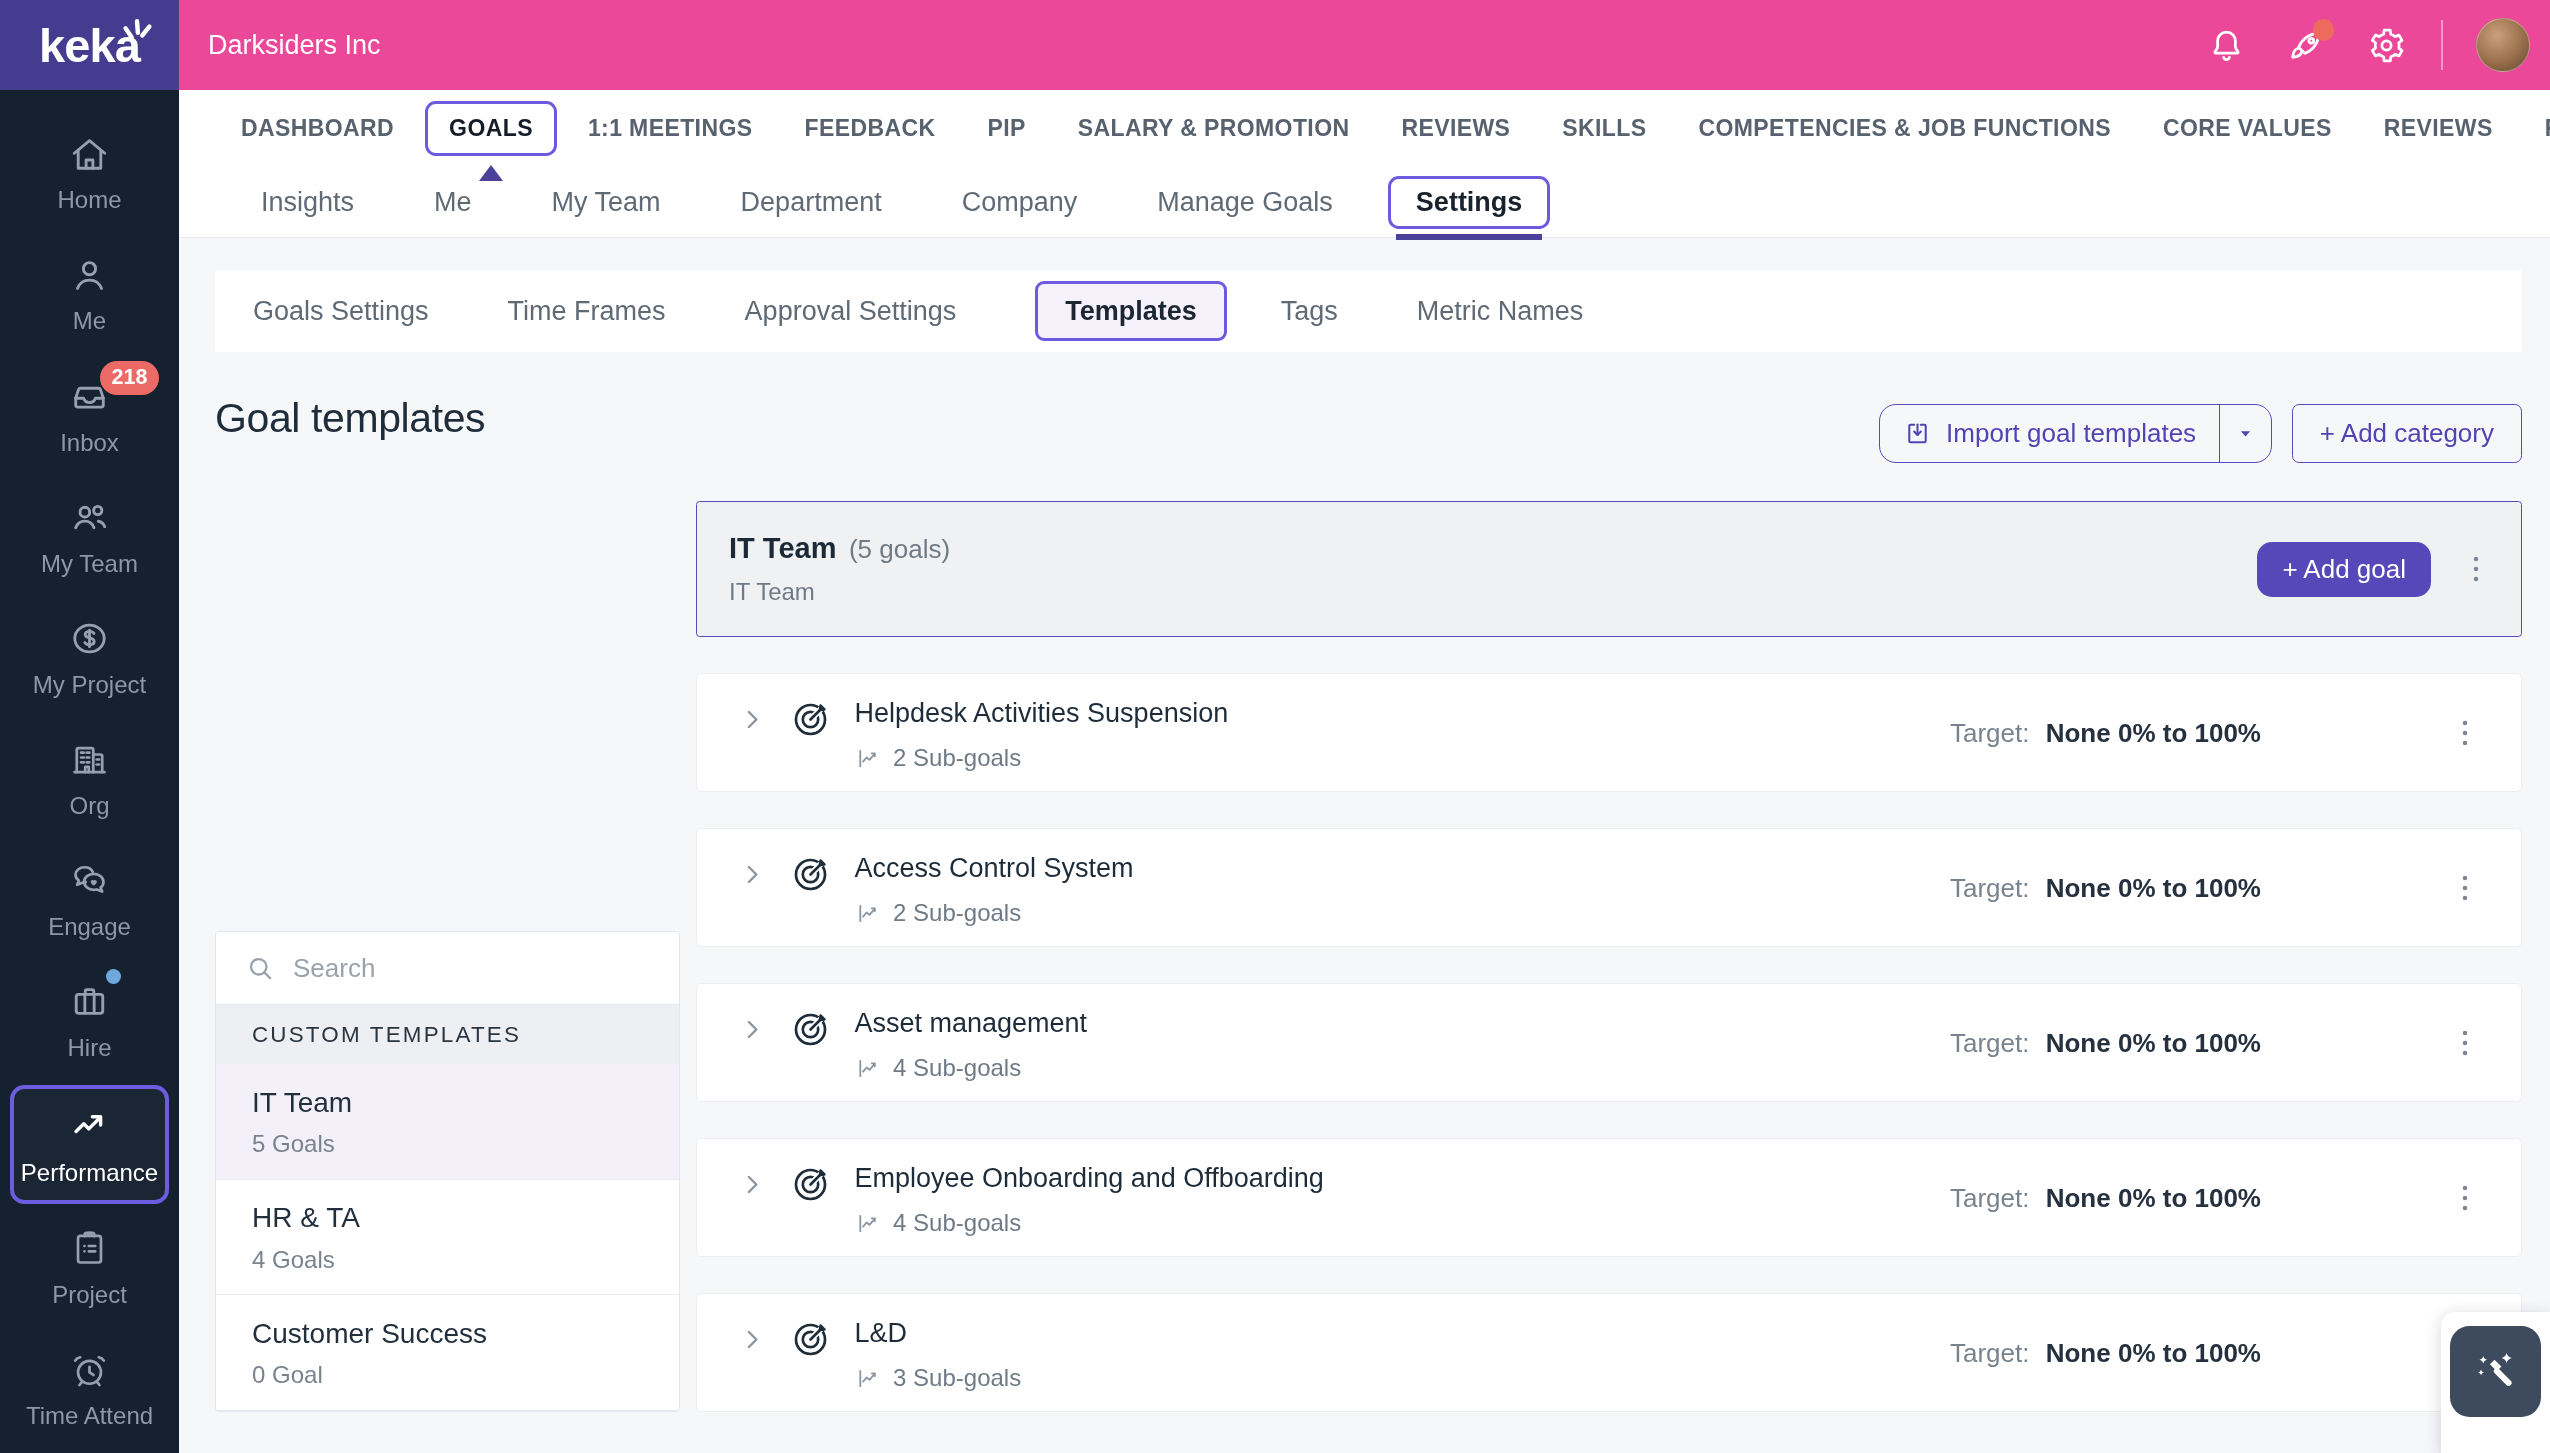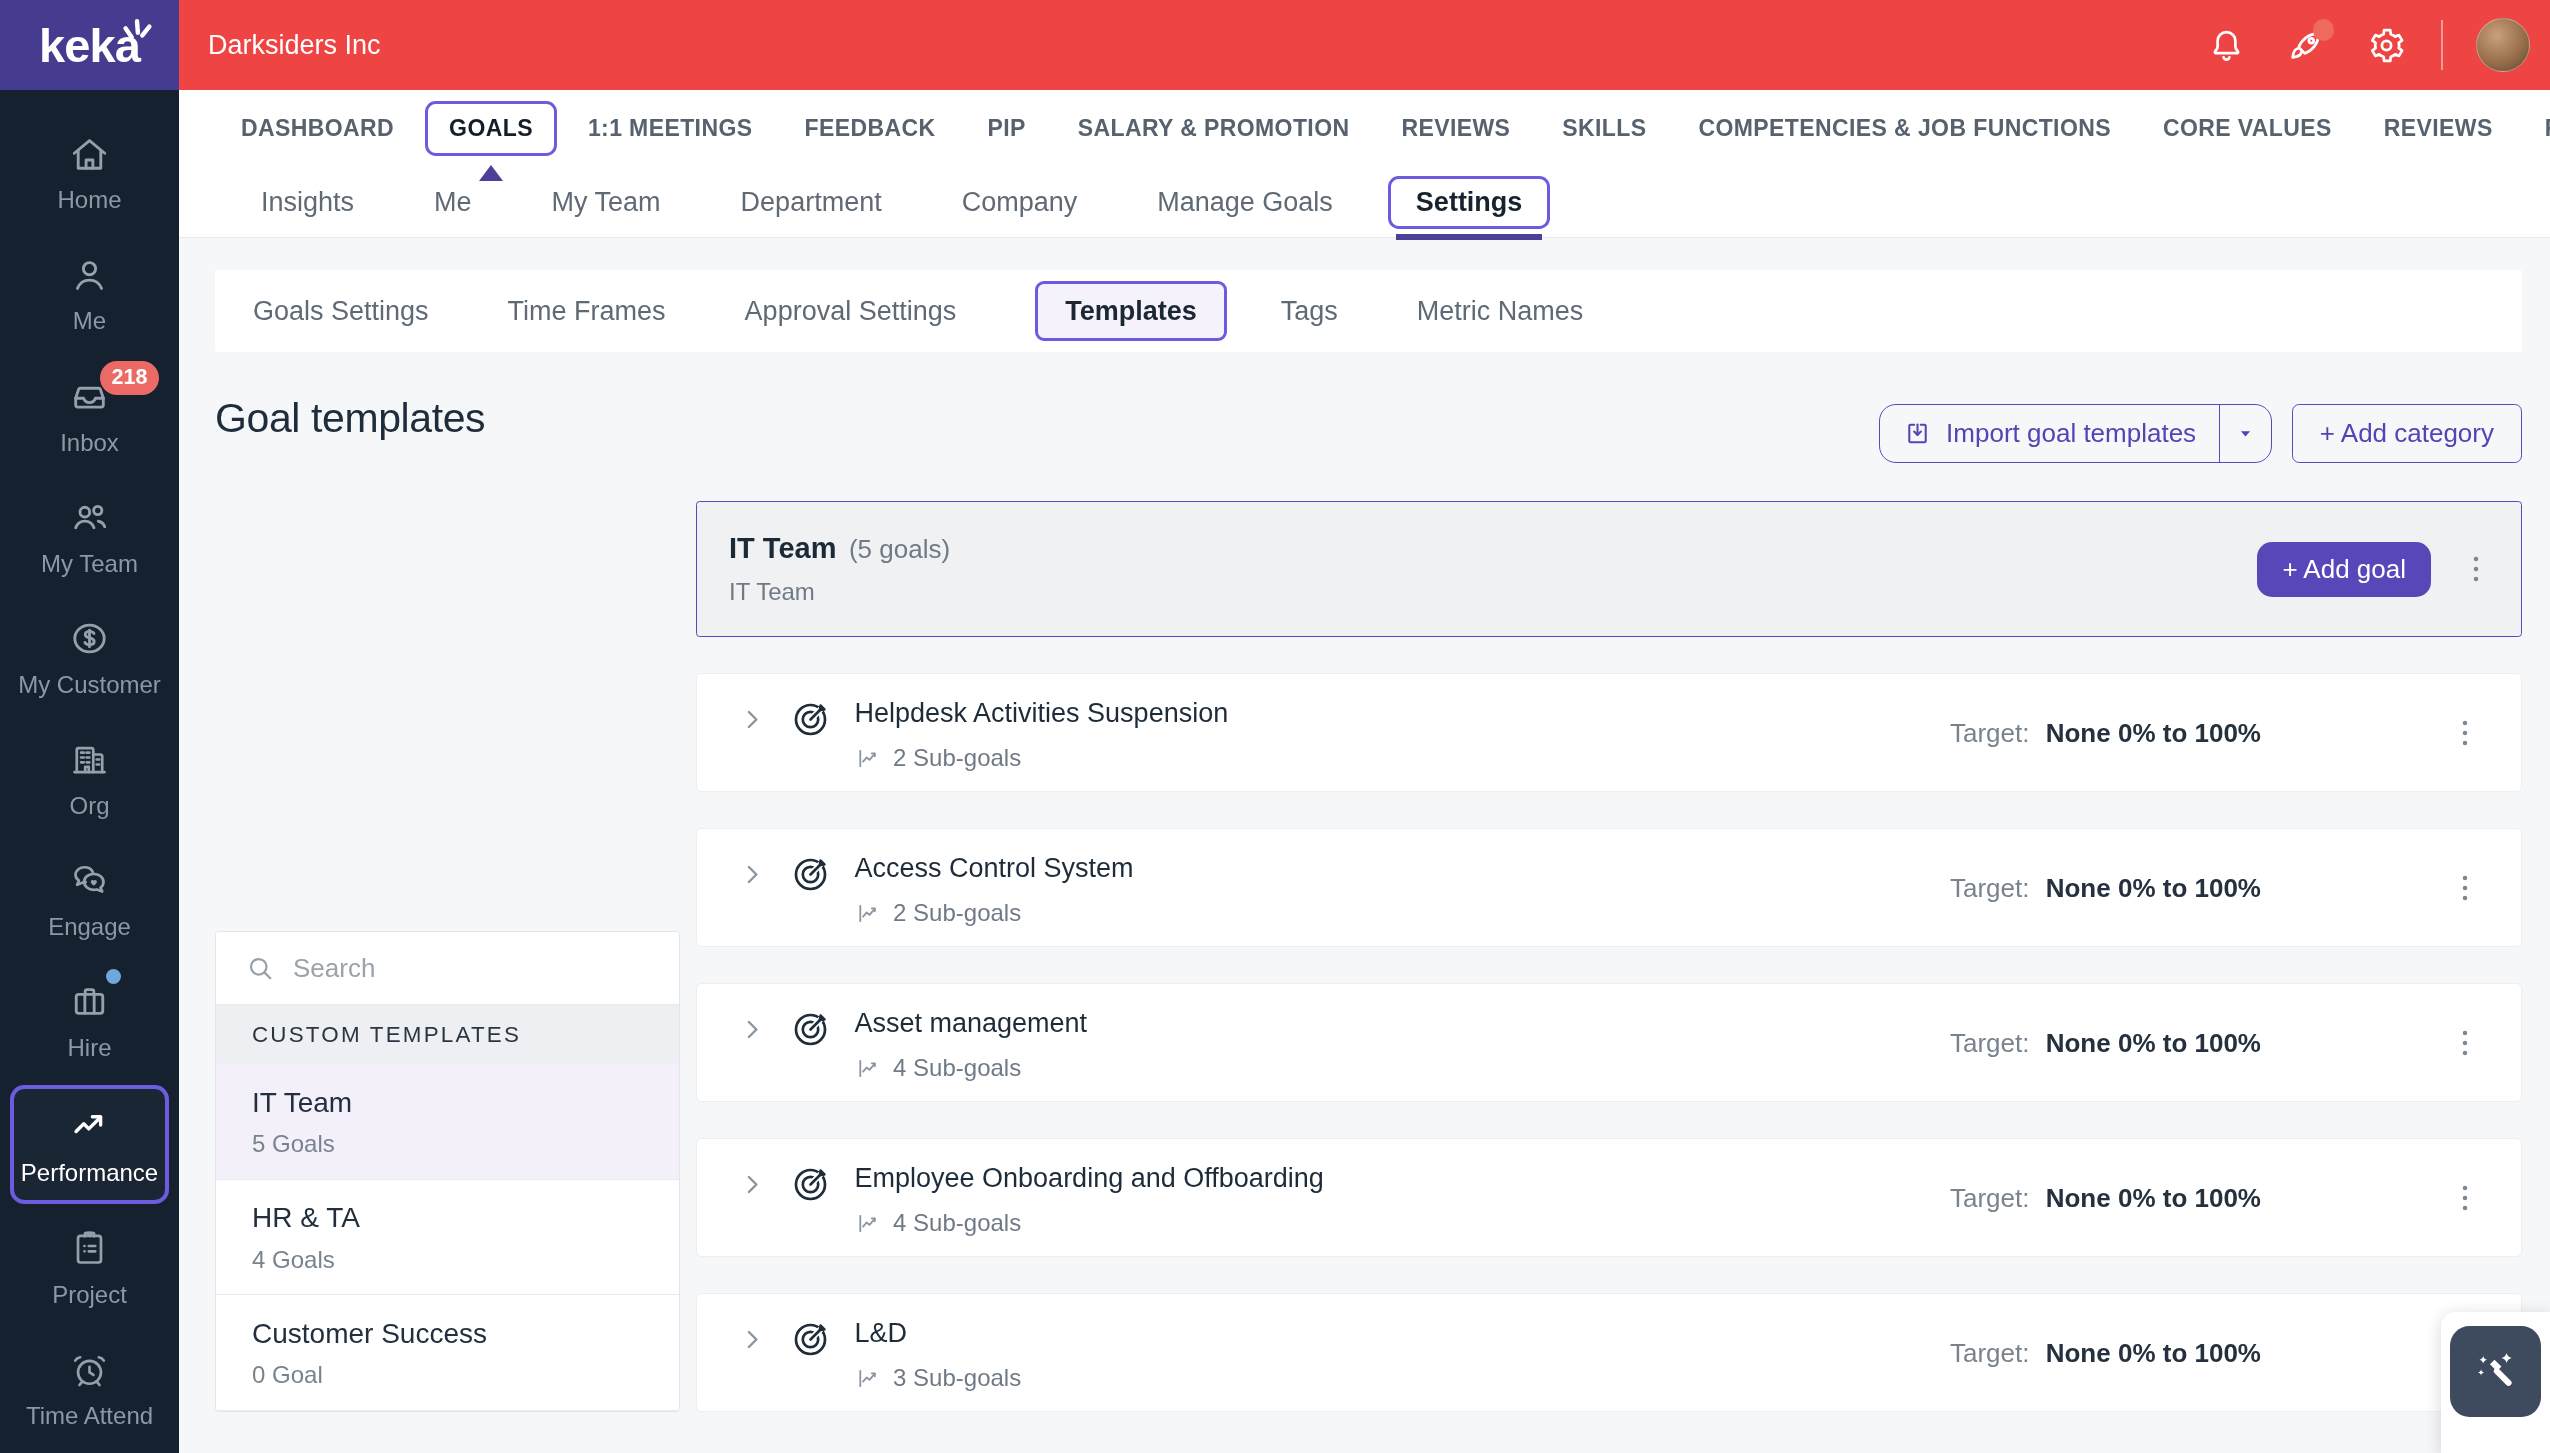--- a/index.html
+++ b/index.html
@@ -2,21 +2,21 @@
 <html style="font-size:14.3px"><head>
 <meta charset="utf-8">
 <style>
   * { box-sizing: border-box; margin: 0; padding: 0; }
   html,body { width:2550px; height:1454px; overflow:hidden; }
   body { font-family:"Liberation Sans", sans-serif; background:#f6f7f9; color:#243140; }
 
   .app { width:2550px; height:1454px; display:grid; grid-template-rows:90px 1364px; grid-template-columns:179px 2371px; }
 
   
-  .topbar { grid-row:1; grid-column:1 / 3; display:flex; align-items:stretch; background:#ef4444; }
+  .topbar { grid-row:1; grid-column:1 / 3; display:flex; align-items:stretch; background:#ec4899; }
   .logo-box { width:179px; min-width:179px; background:#453c8f; display:flex; align-items:center; justify-content:center; position:relative; cursor:pointer; }
   .logo-text { color:#fff; font-size:47px; font-weight:700; letter-spacing:-0.9px; }
   .logo-sparks { position:absolute; top:16px; right:25px; width:34px; height:30px; }
   .topbar-main { flex:1; display:flex; align-items:center; }
   .company { color:#fff; font-size:27px; margin-left:29px; white-space:nowrap; }
   .searchwrap { margin-left:179px; width:1061px; height:59px; background:#fff; border-radius:29.5px; display:flex; align-items:center; padding:0 25px; }
   .searchwrap .icn { width:32px; height:32px; color:#7e8995; margin-right:16px; }
   .searchwrap input { flex:1; border:none; outline:none; font-size:25px; color:#333; font-family:inherit; background:transparent; }
   .searchwrap input::placeholder { color:#9aa3ad; }
   .top-actions { margin-left:auto; margin-right:19.7px; display:flex; align-items:center; gap:39px; }
@@ -197,21 +197,21 @@
         <span class="side-label">My Team</span>
       </div>
 
       <div class="side-item">
         <span class="side-icn"><svg viewBox="0 0 24 24" fill="none" stroke="currentColor" stroke-width="1.6" stroke-linecap="round">
             <ellipse cx="12" cy="12" rx="8.2" ry="7.5"></ellipse>
             <path d="M12 7.4v9.2"></path>
             <path d="M14.5 9.2c-.5-.8-1.4-1.2-2.5-1.2-1.3 0-2.4.7-2.4 1.8 0 2.6 5 1.2 5 3.9 0 1.1-1.1 1.8-2.6 1.8-1.1 0-2.1-.5-2.6-1.3"></path>
           </svg></span>
 
-        <span class="side-label">My Customer</span>
+        <span class="side-label">My Project</span>
       </div>
 
       <div class="side-item">
         <span class="side-icn"><svg viewBox="0 0 24 24" fill="none" stroke="currentColor" stroke-width="1.5" stroke-linecap="round" stroke-linejoin="round">
             <path d="M4.9 19V6.6c0-.55.45-1 1-1h7.2c.55 0 1 .45 1 1V19"></path>
             <path d="M14.1 9.2h4c.55 0 1 .45 1 1V19"></path>
             <path d="M3.6 19h16.8"></path>
             <path d="M7.3 8.2h1.5M10.4 8.2h1.5M7.3 10.9h1.5M10.4 10.9h1.5M7.3 13.6h1.5M10.4 13.6h1.5M16 12h1.4M16 14.8h1.4"></path>
             <path d="M9.6 19v-2.9h2v2.9"></path>
           </svg></span>

